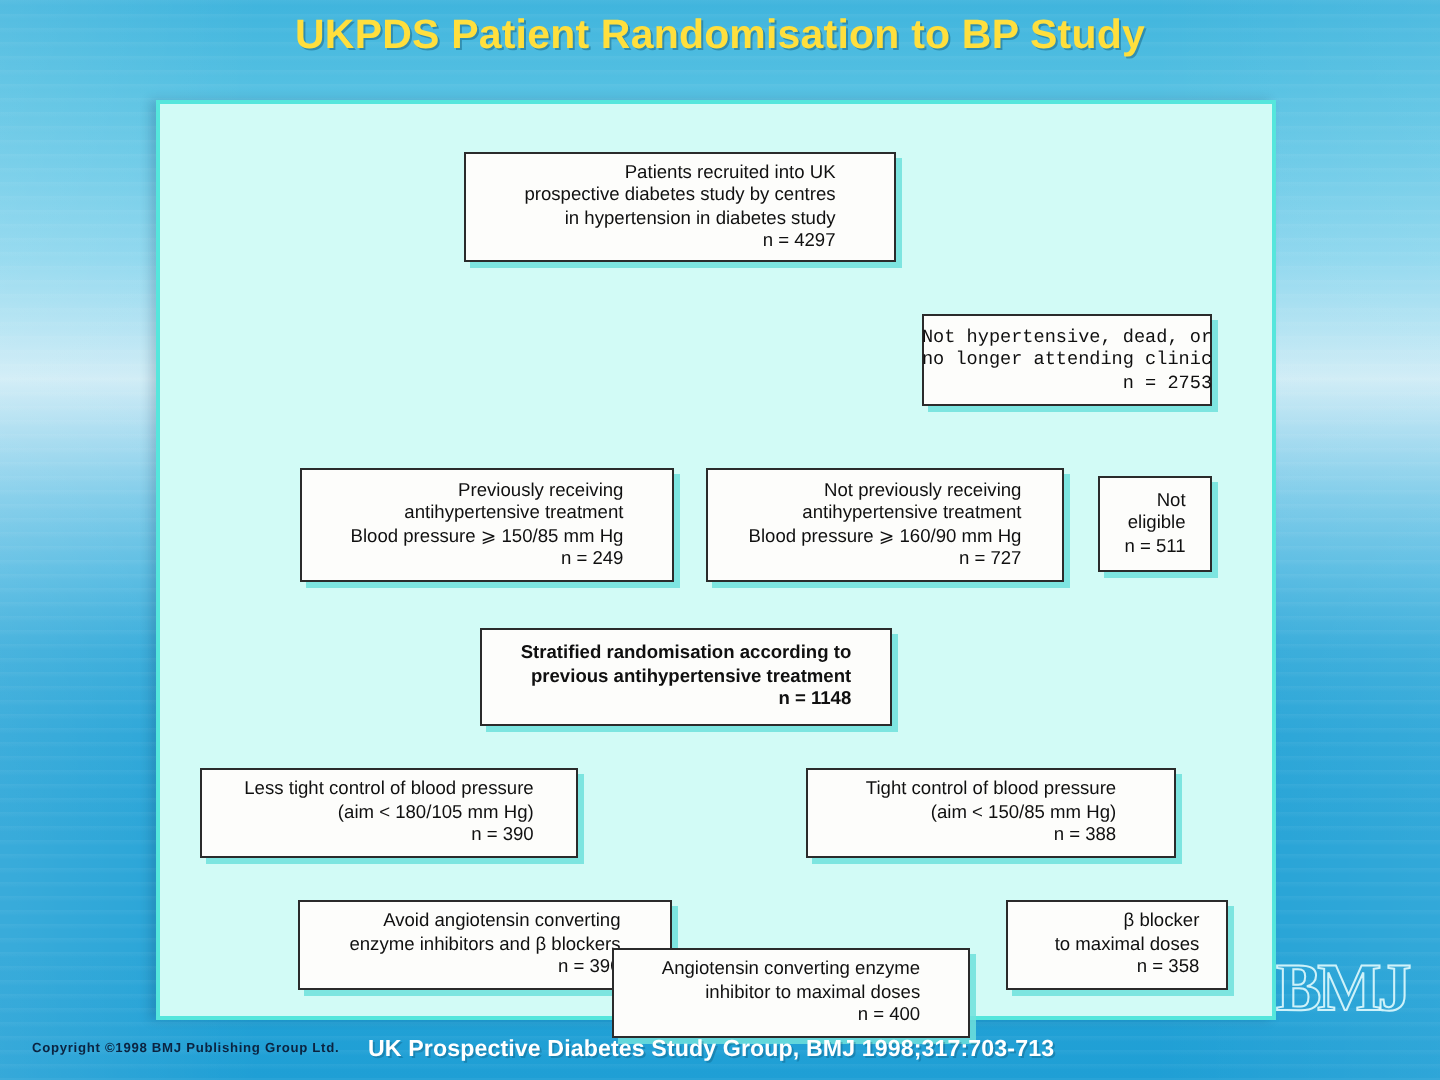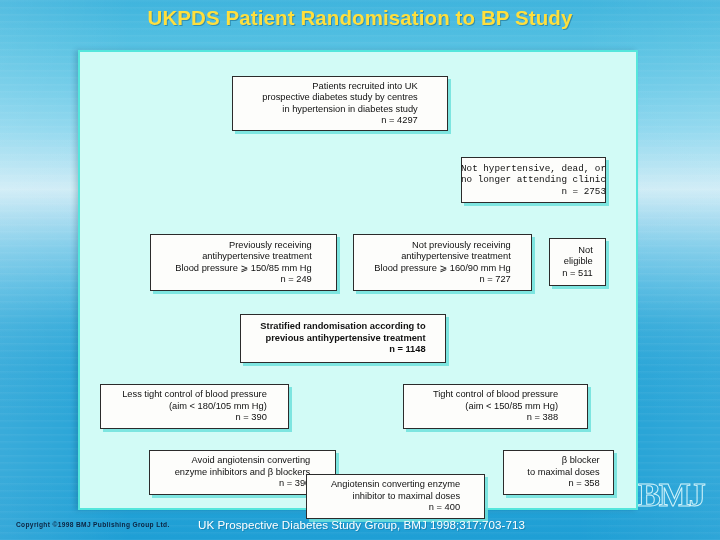--- a/index.html
+++ b/index.html
@@ -76,22 +76,22 @@
   svg.conn{position:absolute;left:0;top:0;width:720px;height:540px;overflow:visible;}
 
   
   #copyright{
     position:absolute;left:16px;top:521px;
     font-size:6.6px;font-weight:bold;color:#0b2340;
     letter-spacing:0.35px;
     z-index:5;white-space:nowrap;
   }
   #citation{
-    position:absolute;left:198px;top:518px;
-    font-size:11.6px;font-weight:normal;color:#ffffff;
+    position:absolute;left:184px;top:518px;
+    font-size:11.6px;font-weight:bold;color:#ffffff;
     letter-spacing:0.05px;
     text-shadow:1px 1px 0 rgba(0,50,80,0.25);
     z-index:5;white-space:nowrap;
   }
   #bmj-logo{
     position:absolute;left:638px;top:476px;
     font-family:"Liberation Serif", serif;
     font-size:34px;font-weight:bold;
     color:rgba(255,255,255,0.0);
     -webkit-text-stroke:1px rgba(235,255,255,0.85);

